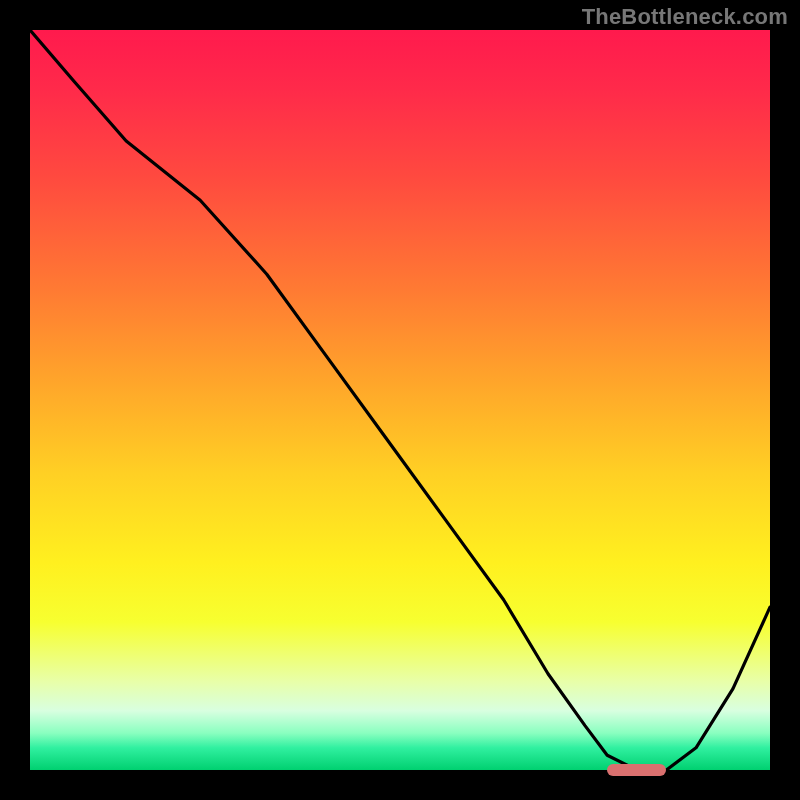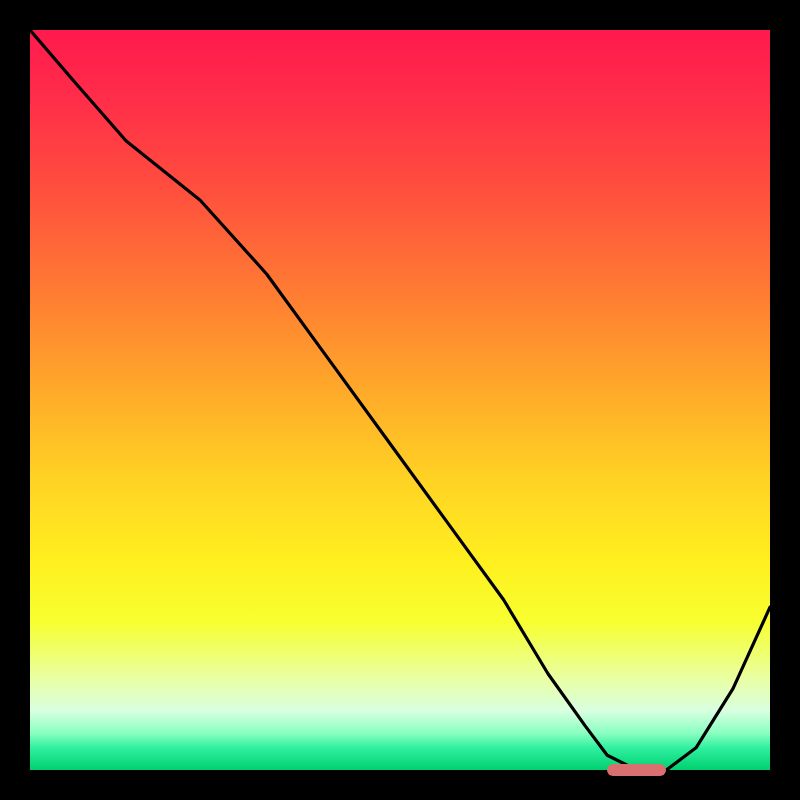--- a/index.html
+++ b/index.html
@@ -64,20 +64,21 @@
     height: 12px;
     border-radius: 6px;
     background: #d9706f;
   }
 </style>
 </head>
 <body>
 
 <div class="frame">
 
+  <div class="attribution">TheBottleneck.com</div>
 
   <div class="plot">
     <div class="gradient"></div>
 
     <svg class="curve" viewBox="0 0 740 740" preserveAspectRatio="none">
       <path id="curve-path" fill="none" stroke="#000" stroke-width="3.2" stroke-linejoin="round" stroke-linecap="round" d="M0.0 0.0 L44.4 51.8 L96.2 111.0 L170.2 170.2 L236.8 244.2 L296.0 325.6 L355.2 407.0 L414.4 488.4 L473.6 569.8 L518.0 643.8 L555.0 695.6 L577.2 725.2 L606.8 740.0 L636.4 740.0 L666.0 717.8 L703.0 658.6 L740.0 577.2"></path>
     </svg>
 
     <div id="marker" class="marker" style="left: 577.2px; width: 59.2px; bottom: -6px;"></div>
   </div>

